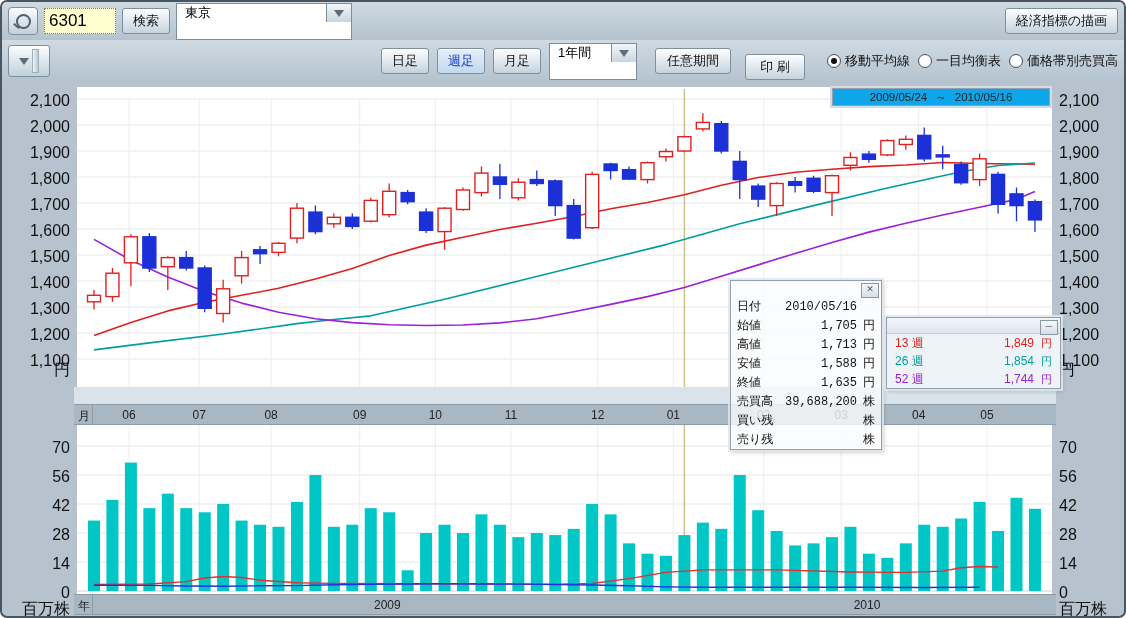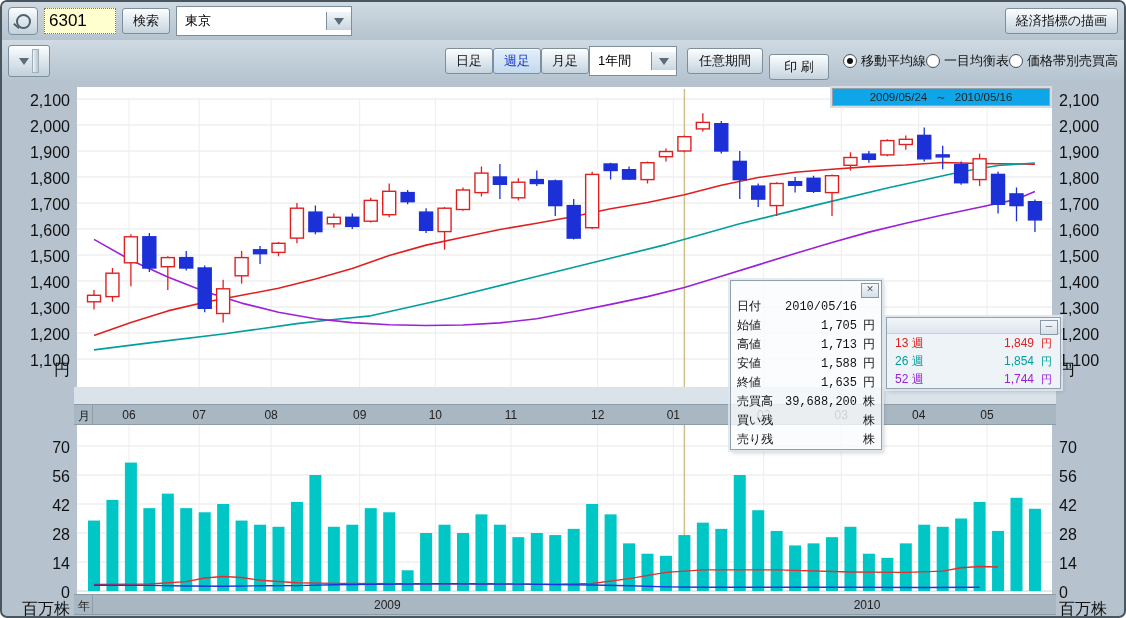--- a/index.html
+++ b/index.html
@@ -1,32 +1,32 @@
 <!DOCTYPE html>
 <html><head>
 <meta charset="utf-8">
 <style>
   html,body{margin:0;padding:0;background:#fff;font-family:"Liberation Sans","DejaVu Sans",sans-serif;}
   .app{position:relative;width:1126px;height:618px;border:2px solid #49565f;border-radius:7px;
        box-sizing:border-box;overflow:hidden;background:#b6c3cf;}
   
   .toolbar{position:absolute;left:0;right:0;background:linear-gradient(#cfdae2,#b4c3cf);}
   .row1{top:0;height:38px;display:flex;align-items:center;padding:0 6px;gap:6px;border-bottom:1px solid #c2cfd8;}
-  .row2{top:38px;height:42px;display:flex;align-items:center;padding:0 6px;}
+  .row2{top:38px;height:42px;display:flex;align-items:center;padding:0 6px;gap:8px;}
   .btn{height:26px;padding:0 10px;font-size:13px;color:#111;
        background:linear-gradient(#fdfeff,#e3ebf1 45%,#c6d3dd);
        border:1px solid #7d8f9c;border-radius:3px;box-shadow:0 1px 0 rgba(255,255,255,.7) inset;cursor:default;}
   .icon-btn{width:30px;height:28px;display:flex;align-items:center;justify-content:center;
        background:linear-gradient(#fdfeff,#dfe8ee 45%,#c3d1db);border:1px solid #7d8f9c;border-radius:4px;}
   .lens{position:relative;width:11px;height:11px;border:2px solid #4f6170;border-radius:50%;display:inline-block;}
   .lens::after{content:"";position:absolute;left:-5px;top:9px;width:7px;height:2px;background:#4f6170;transform:rotate(40deg);}
   .code-input{width:62px;height:22px;background:#ffffcf;border:1px dotted #777;font-size:17px;padding:1px 4px;}
   .name-field{flex:1;height:24px;background:#fff;border:1px solid #7d8f9c;box-shadow:1px 1px 2px rgba(0,0,0,.15) inset;
        font-size:13px;display:flex;align-items:center;padding:0 6px;}
-  .select{display:flex;align-items:center;height:30px;border:1px solid #7d8f9c;background:#fff;box-sizing:border-box;}
+  .select{display:flex;align-items:flex-start;height:37px;border:1px solid #7d8f9c;background:#fff;box-sizing:border-box;}
   .select .sval{display:flex;align-items:center;padding:0 8px;font-size:13px;}
   .select .sarrow{width:24px;display:flex;align-items:center;justify-content:center;
        background:linear-gradient(#f2f6f9,#c9d6df);border-left:1px solid #7d8f9c;}
   .tri-down{width:0;height:0;border:5px solid transparent;border-top:7px solid #5c6c78;margin-top:6px;}
   .dd-btn{width:40px;height:30px;display:flex;align-items:center;justify-content:center;gap:3px;
        background:linear-gradient(#fdfeff,#dfe8ee 45%,#c3d1db);border:1px solid #7d8f9c;border-radius:3px;}
   .dd-strip{width:5px;height:22px;background:linear-gradient(90deg,#eef3f6,#b9c7d1);border:1px solid #9fb0bb;}
   .tab-btn{width:48px;height:26px;padding:0;font-size:13px;}
   .tab-btn.selected{background:linear-gradient(#e4effa,#c3d9ee);color:#1535d0;}
   .radio{display:flex;align-items:center;gap:4px;font-size:13px;color:#111;}

